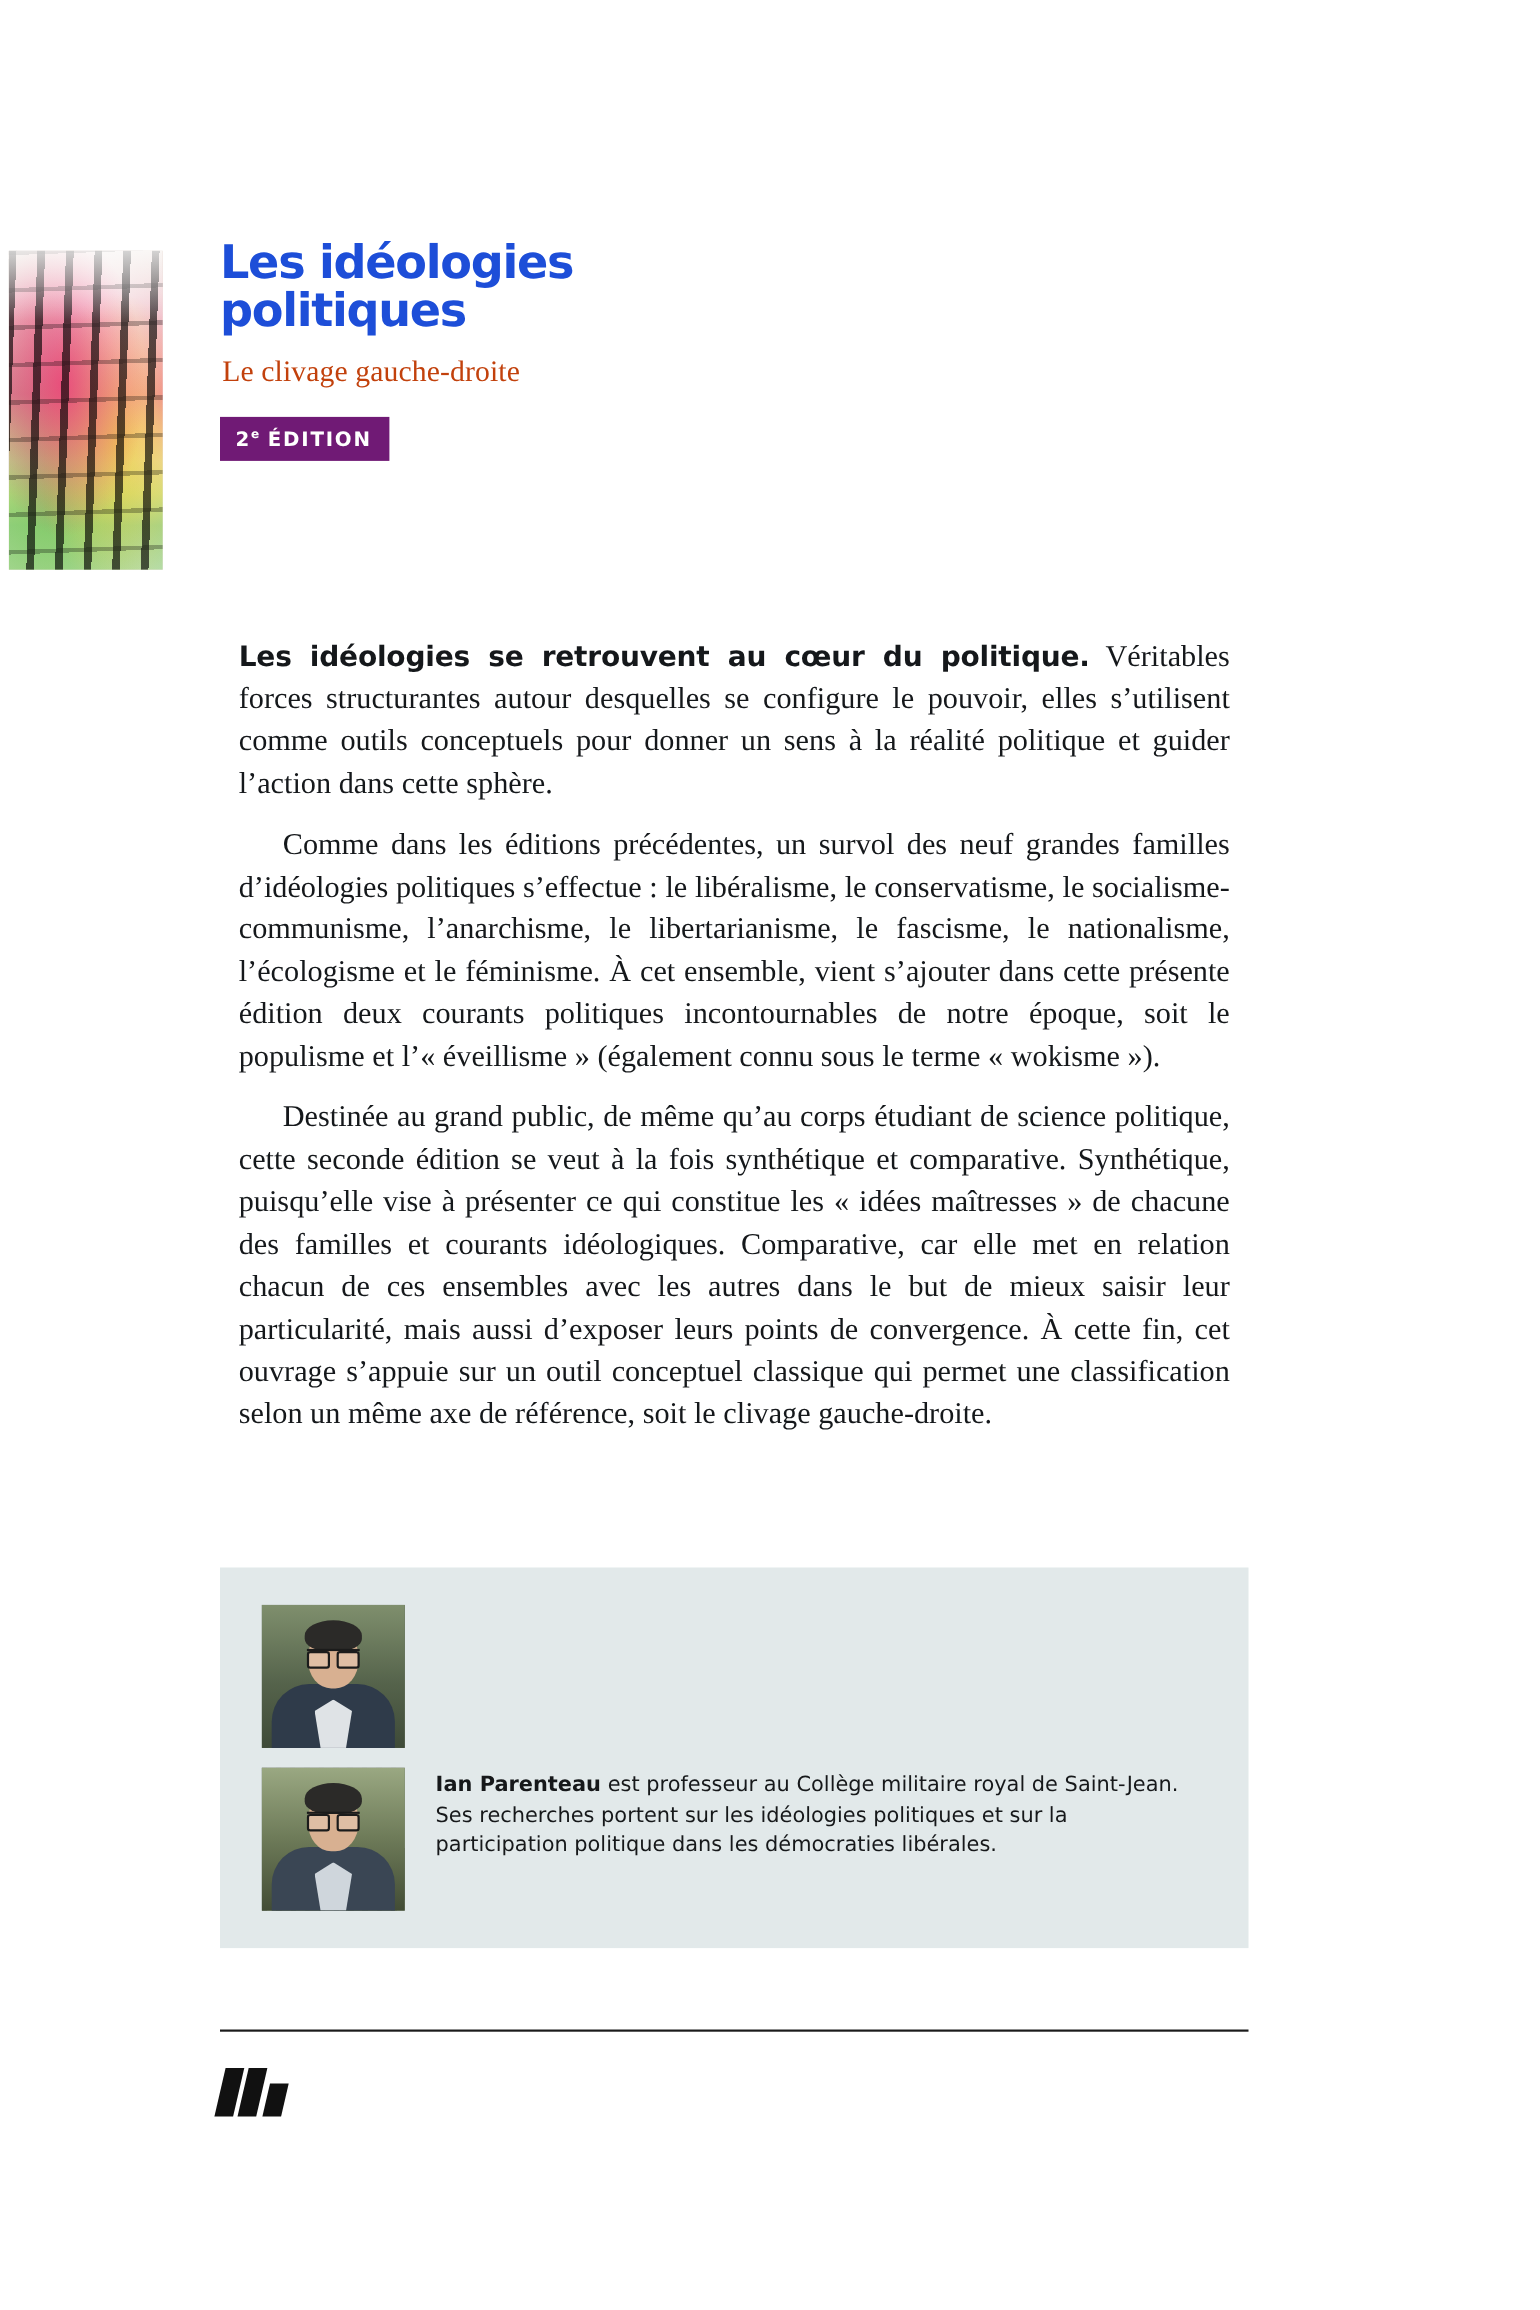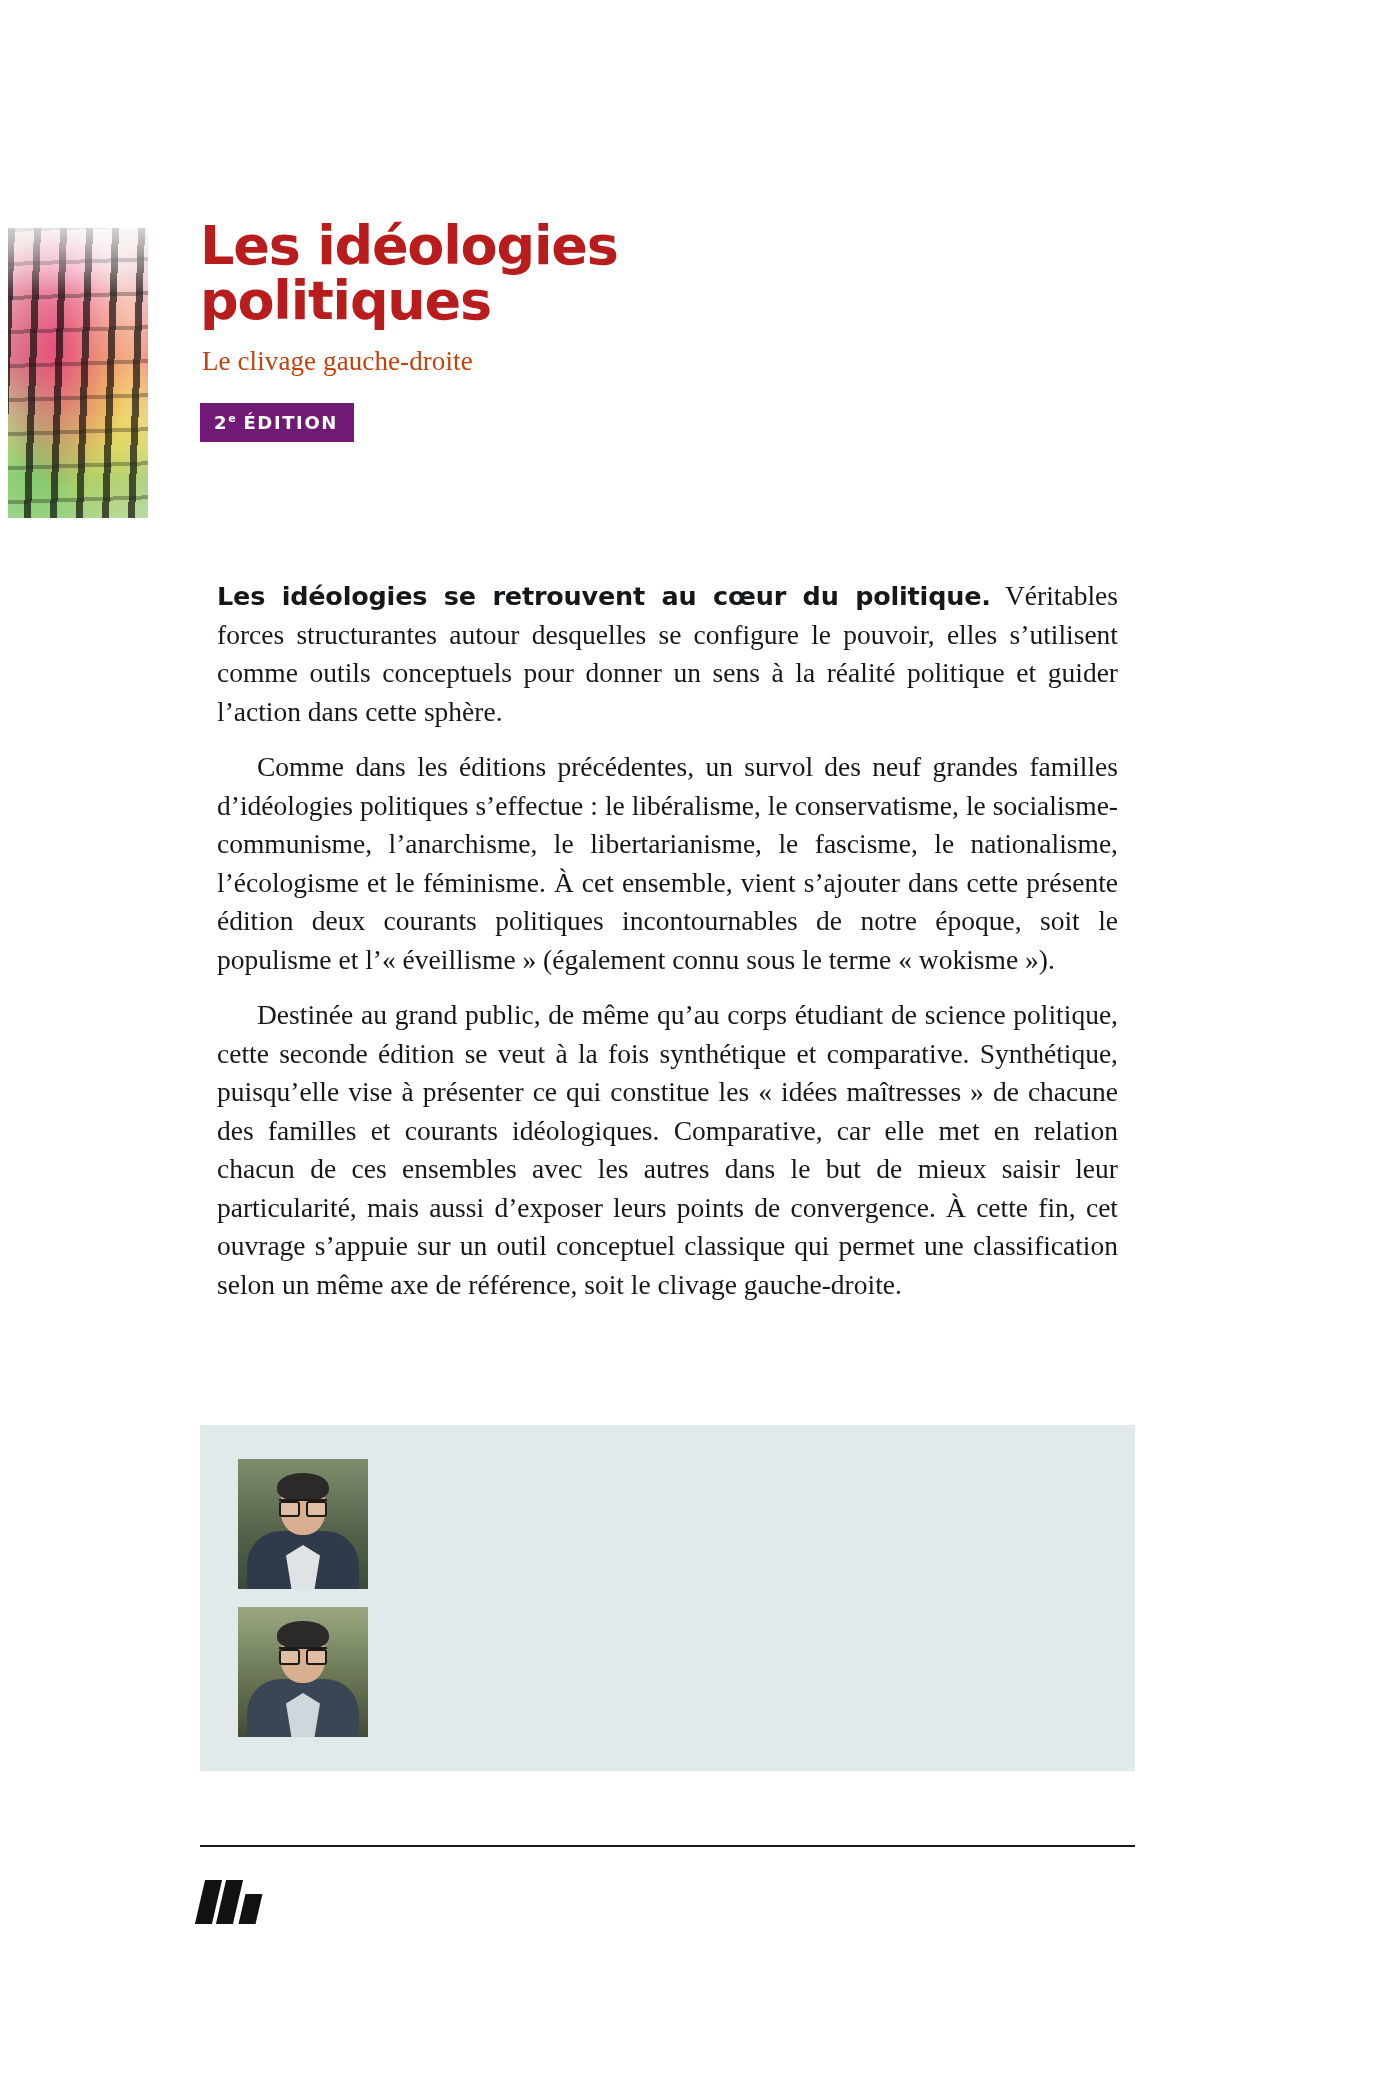--- a/index.html
+++ b/index.html
@@ -66,24 +66,24 @@
   
   .title-block {
     position: absolute;
     left: 200px;
     top: 218px;
     width: 960px;
   }
   .book-title {
     font-family: "DejaVu Sans", sans-serif;
     font-weight: bold;
-    font-size: 54px;
+    font-size: 42px;
     line-height: 1.02;
     letter-spacing: -1.2px;
-    color: #b91c1c;
+    color: #1d4ed8;
     margin: 0;
     white-space: pre-line;
   }
   .book-subtitle {
     font-family: "Liberation Serif", serif;
     font-size: 27px;
     color: #c2410c;
     margin: 18px 0 0 2px;
     letter-spacing: .1px;
   }
@@ -318,20 +318,21 @@
 
     <div class="author-row">
       <div class="portrait two">
         <div class="bgtrees"></div>
         <div class="body"></div>
         <div class="shirt"></div>
         <div class="head"></div>
         <div class="hair"></div>
         <div class="glasses"></div>
       </div>
+      <div class="author-text"><strong>Ian Parenteau</strong><span> est professeur au Collège militaire royal de Saint-Jean. Ses recherches portent sur les idéologies politiques et sur la participation politique dans les démocraties libérales.</span></div>
     </div>
 
   </div>
 
   <div class="footer-rule"></div>
   <div class="footer">
     <div class="puq-logo">
       <span></span>
       <span></span>
       <span></span>

